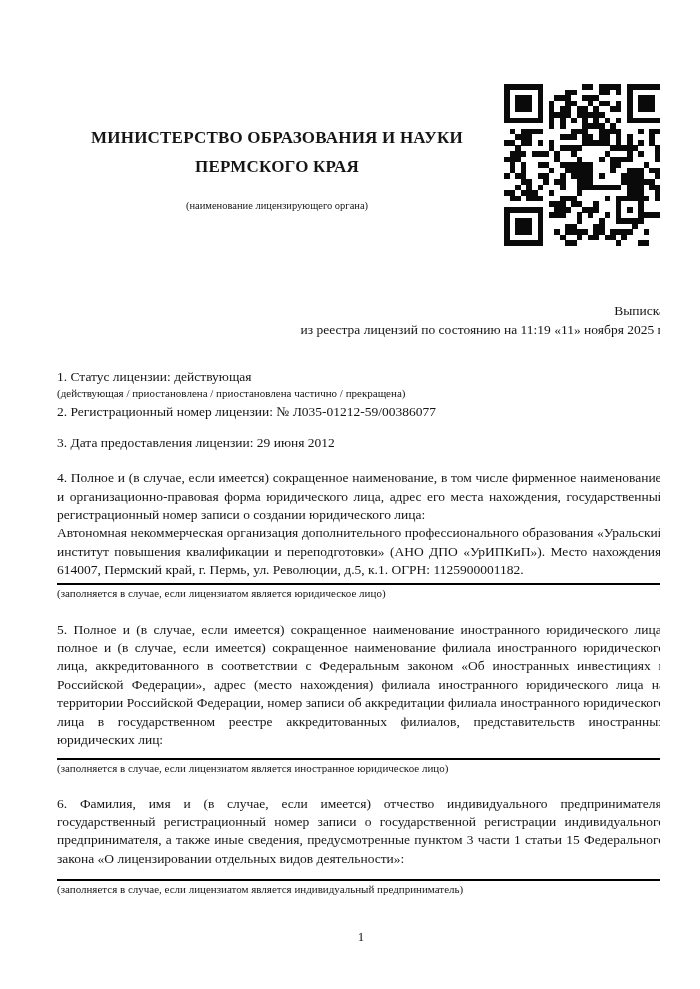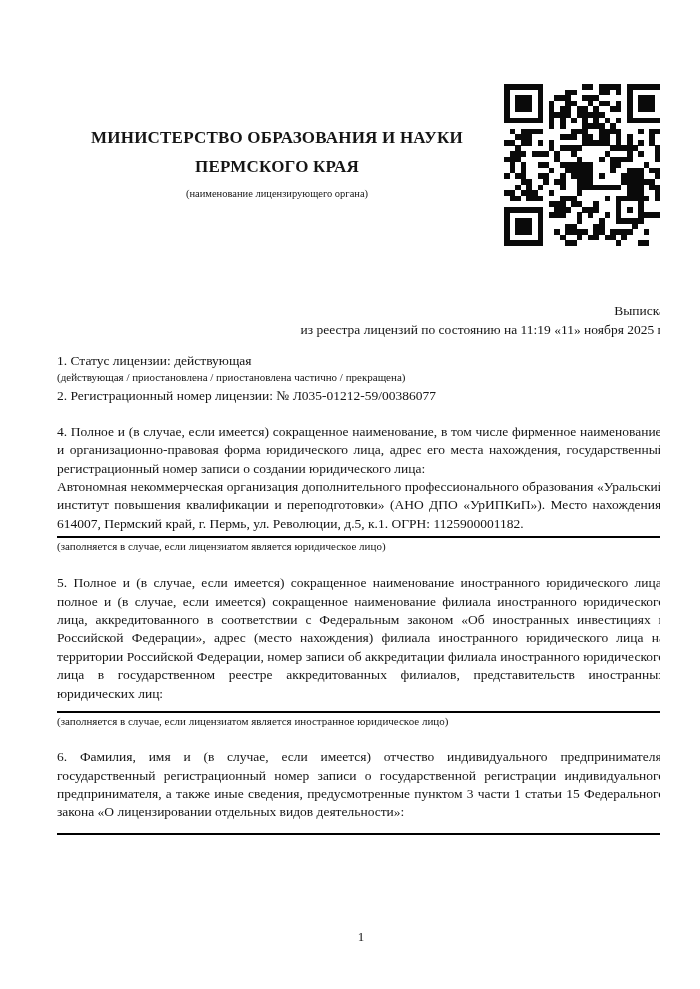--- a/index.html
+++ b/index.html
@@ -28,37 +28,37 @@
     width: 424px;
     text-align: center;
   }
   .ministry-name {
     font-size: 17px;
     font-weight: bold;
     line-height: 29px;
     letter-spacing: 0.2px;
   }
   .header-caption {
-    margin-top: 6px;
+    margin-top: 18px;
     font-size: 10.5px;
     line-height: 14px;
   }
   .doc-title {
     position: absolute;
     left: 57px;
     top: 302px;
     width: 608px;
     text-align: right;
     font-size: 13.5px;
     line-height: 18.5px;
   }
   .items {
     position: absolute;
     left: 57px;
-    top: 352px;
+    top: 368px;
     width: 608px;
     font-size: 13.5px;
     line-height: 18.4px;
   }
   .para { text-align: justify; }
   .small-caption {
     font-size: 11px;
     line-height: 15px;
     margin-top: 1px;
   }
@@ -523,37 +523,41 @@
 
     <div class="item item-1">
       <div>1. Статус лицензии: действующая</div>
       <div class="small-caption">(действующая / приостановлена / приостановлена частично / прекращена)</div>
     </div>
 
     <div class="item item-2">
       <div>2. Регистрационный номер лицензии: № Л035-01212-59/00386077</div>
     </div>
 
+    <div class="item item-3">
+      <div>3. Дата предоставления лицензии: 29 июня 2012</div>
+    </div>
 
     <div class="item item-4">
       <div class="para">4. Полное и (в случае, если имеется) сокращенное наименование, в том числе фирменное наименование, и организационно-правовая форма юридического лица, адрес его места нахождения, государственный регистрационный номер записи о создании юридического лица:</div>
       <div class="para">Автономная некоммерческая организация дополнительного профессионального образования «Уральский институт повышения квалификации и переподготовки» (АНО ДПО «УрИПКиП»). Место нахождения: 614007, Пермский край, г. Пермь, ул. Революции, д.5, к.1. ОГРН: 1125900001182.</div>
       <hr class="rule">
       <div class="small-caption">(заполняется в случае, если лицензиатом является юридическое лицо)</div>
     </div>
 
     <div class="item item-5">
       <div class="para">5. Полное и (в случае, если имеется) сокращенное наименование иностранного юридического лица, полное и (в случае, если имеется) сокращенное наименование филиала иностранного юридического лица, аккредитованного в соответствии с Федеральным законом «Об иностранных инвестициях в Российской Федерации», адрес (место нахождения) филиала иностранного юридического лица на территории Российской Федерации, номер записи об аккредитации филиала иностранного юридического лица в государственном реестре аккредитованных филиалов, представительств иностранных юридических лиц:</div>
       <hr class="rule">
       <div class="small-caption">(заполняется в случае, если лицензиатом является иностранное юридическое лицо)</div>
     </div>
 
     <div class="item item-6">
       <div class="para">6. Фамилия, имя и (в случае, если имеется) отчество индивидуального предпринимателя, государственный регистрационный номер записи о государственной регистрации индивидуального предпринимателя, а также иные сведения, предусмотренные пунктом 3 части 1 статьи 15 Федерального закона «О лицензировании отдельных видов деятельности»:</div>
       <hr class="rule">
+      <div class="small-caption">(заполняется в случае, если лицензиатом является индивидуальный предприниматель)</div>
     </div>
 
 
   </div>
 
   <div class="page-number">1</div>
 
 </div>
 
 </body></html>

